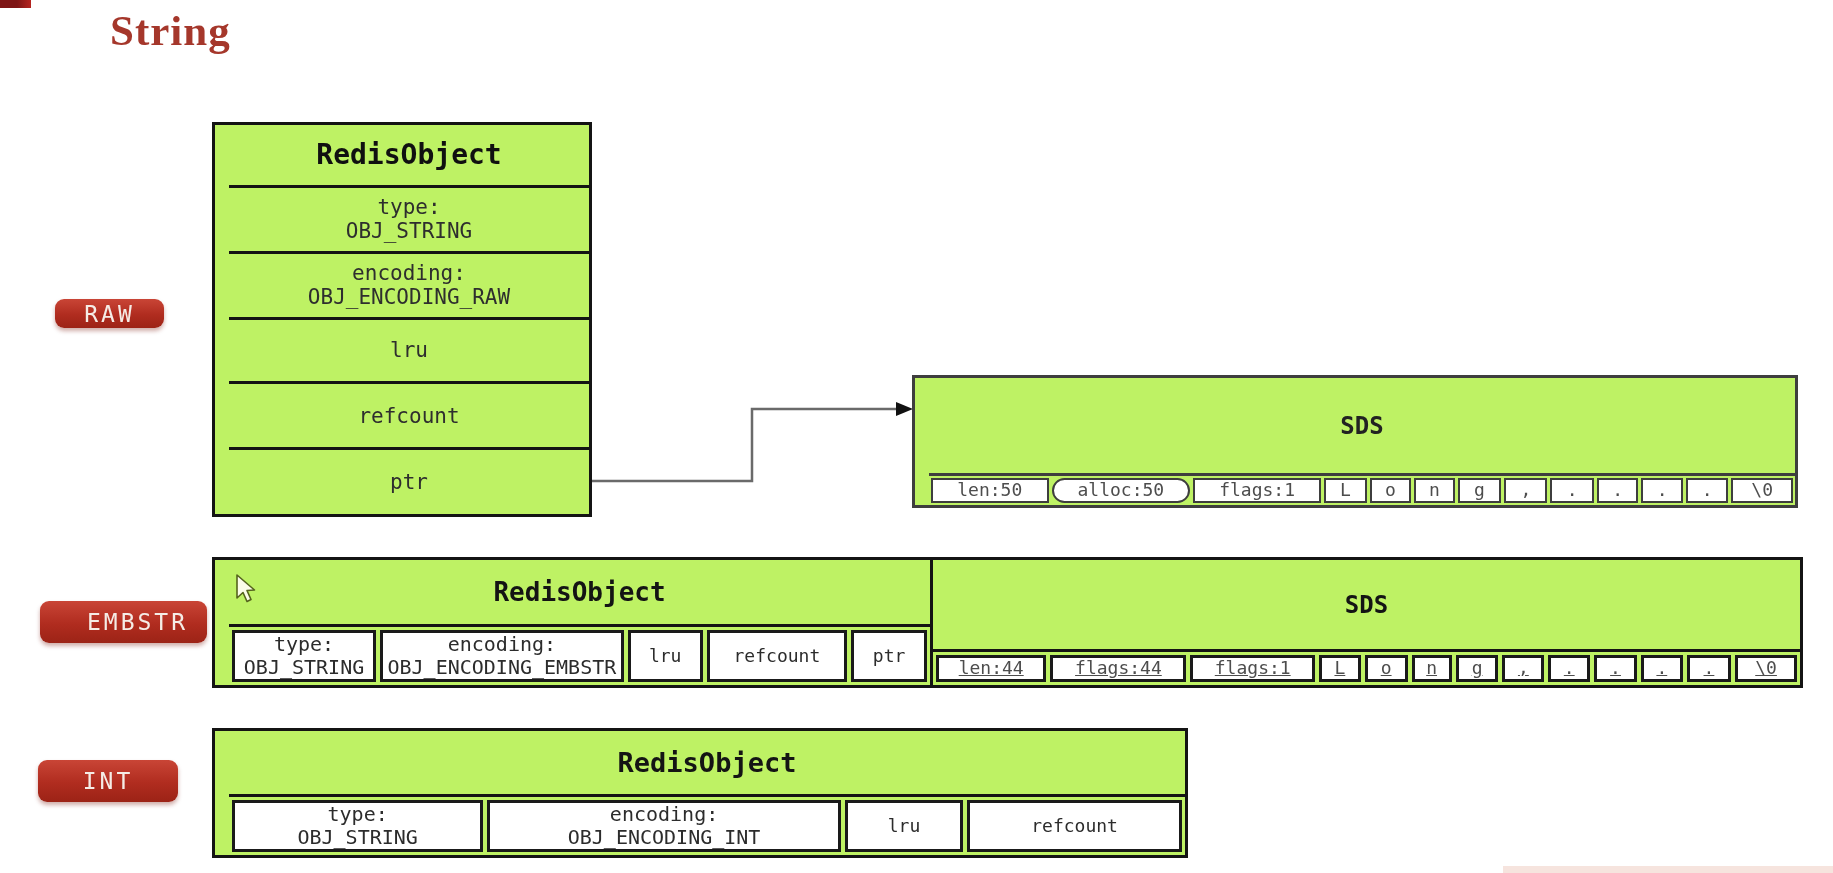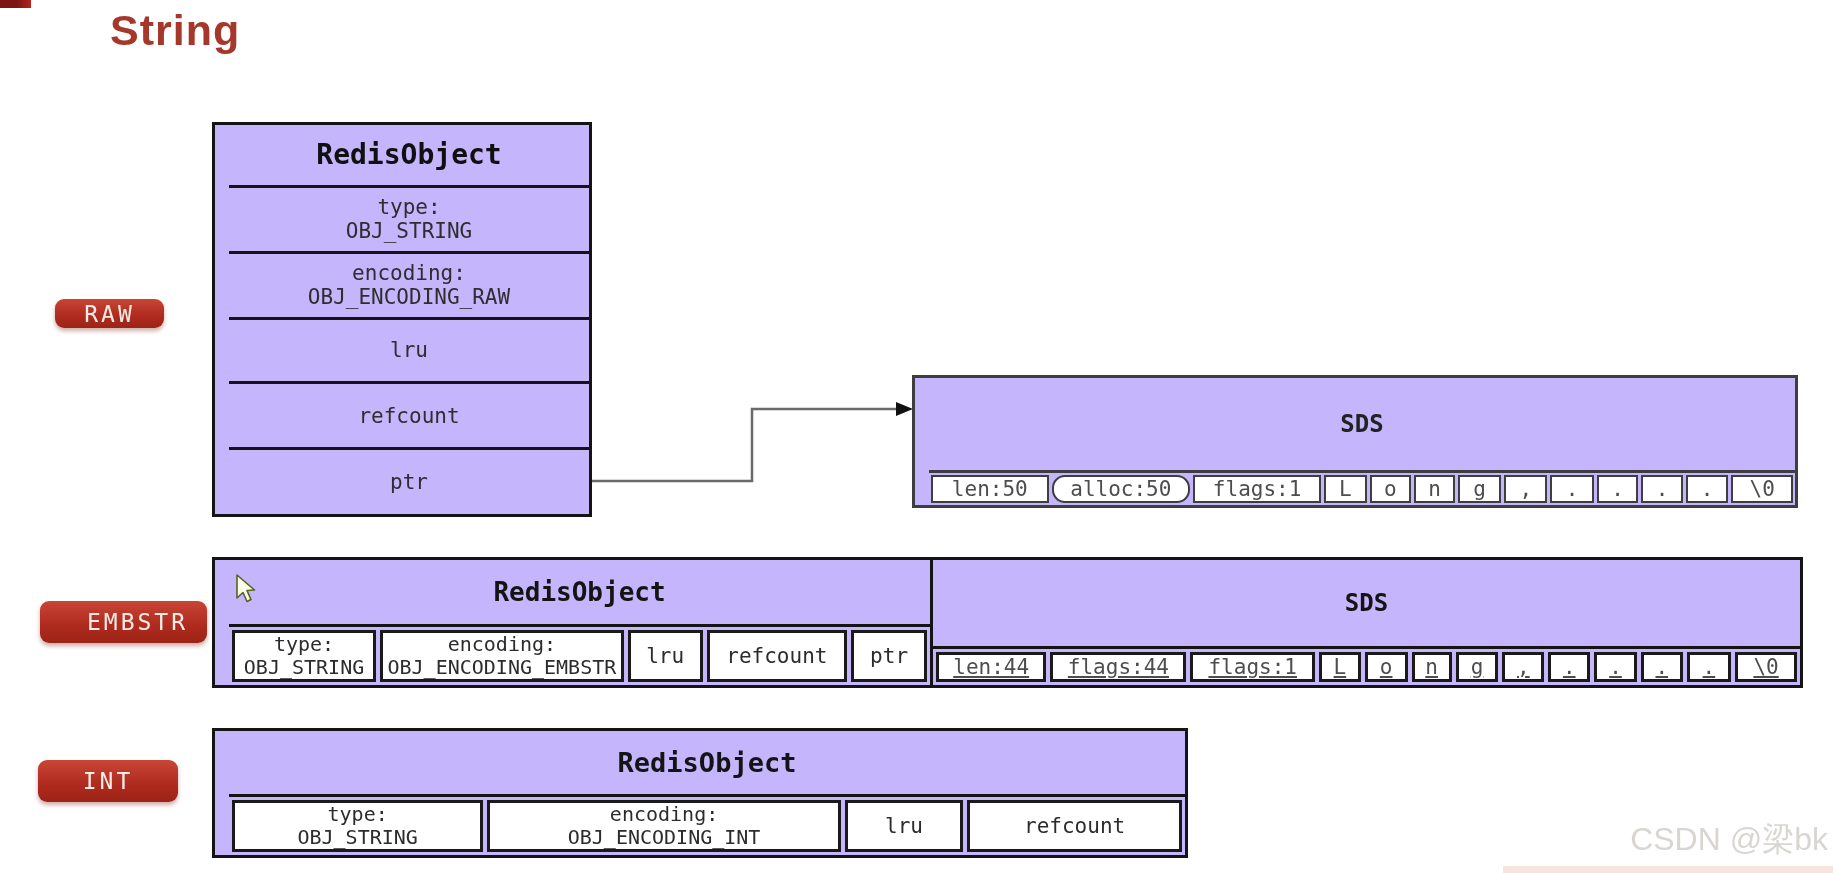--- a/index.html
+++ b/index.html
@@ -21,41 +21,41 @@
 
   
   .badge {
     display:flex; align-items:center; justify-content:center;
     background:linear-gradient(180deg,#c94536 0%, #b02c1f 55%, #9c2316 100%);
     border-radius:9px; box-shadow:0 3px 4px rgba(120,20,10,.35);
     color:#f5ece6; font-size:23px; letter-spacing:3px;
   }
 
   
-  .dia-box { background:#c4b5fd; box-sizing:border-box; border:3px solid #141414; display:flex; flex-direction:column;padding-left:14px; }
+  .dia-box { background:#bef264; box-sizing:border-box; border:3px solid #141414; display:flex; flex-direction:column;padding-left:14px; }
   .box-header {
     display:flex; align-items:center; justify-content:center;
     font-weight:bold; font-size:27px; color:#141414;
     border-bottom:3px solid #141414; box-sizing:border-box;
   }
 
   
   .ro-row {
     display:flex; flex-direction:column; align-items:center; justify-content:center;
     font-size:21px; color:#2e2e2e; border-top:3px solid #141414; box-sizing:border-box;
     line-height:1.15; text-align:center;
   }
   .ro-row.hdr { border-top:none; font-weight:bold; font-size:28px; color:#101010; }
 
   
   .cells { display:flex; gap:4px; padding:3px; flex:1; align-items:stretch; box-sizing:border-box; }
   .cell {
     border:3px solid #1a1a1a; box-sizing:border-box; background:#fff;
     display:flex; flex-direction:column; align-items:center; justify-content:center;
-    font-size:21px; color:#2c2c2c; line-height:1.15; text-align:center; overflow:hidden;
+    font-size:18px; color:#2c2c2c; line-height:1.15; text-align:center; overflow:hidden;
   }
   .cell.two { font-size:20px; }
   .val { color:#4d4d4d;text-decoration:underline; }
 
   
   .sds-box { border:3px solid #3e3e3e; }
   .sds-box .box-header { border-bottom:3px solid #3e3e3e; font-size:24px; color:#222; }
   .sds-box .cells { gap:3px; padding:2px; }
   .sds-box .cell { border:2.5px solid #3e3e3e; color:#4d4d4d; }
 
@@ -71,21 +71,21 @@
     font-size:32px; color:#d9d6d2; white-space:nowrap;
   }
   .bottom-strip { background:#f6e4de; }
 </style>
 </head>
 <body>
 <div id="screen">
 
   <div class="abs corner-mark"></div>
 
-  <div class="abs page-title" style="left:110px; top:6px;">String</div>
+  <div class="abs page-title" style="left:110px; top:6px;font-family:Liberation Serif, serif;">String</div>
 
   <div class="abs badge" style="left:55px; top:299px; width:109px; height:29px;">RAW</div>
 
   <div class="abs dia-box" style="left:212px; top:122px; width:380px; height:395px;">
     <div class="ro-row hdr" style="flex:60 0 0;">RedisObject</div>
     <div class="ro-row" style="flex:64 0 0;">
       <span>type:</span>
       <span>OBJ_STRING</span>
     </div>
     <div class="ro-row" style="flex:63 0 0;">
@@ -175,16 +175,15 @@
       </div>
       <div class="cell two" style="flex:238 0 0;">
         <span>encoding:</span>
         <span>OBJ_ENCODING_INT</span>
       </div>
       <div class="cell" style="flex:77 0 0;">lru</div>
       <div class="cell" style="flex:143 0 0;">refcount</div>
     </div>
   </div>
 
-  <div class="abs watermark" style="right:5px; top:818px;">CSDN @梁bk</div>
   <div class="abs bottom-strip" style="left:1503px; top:866px; width:330px; height:7px;"></div>
 
 </div>
 
 </body></html>

